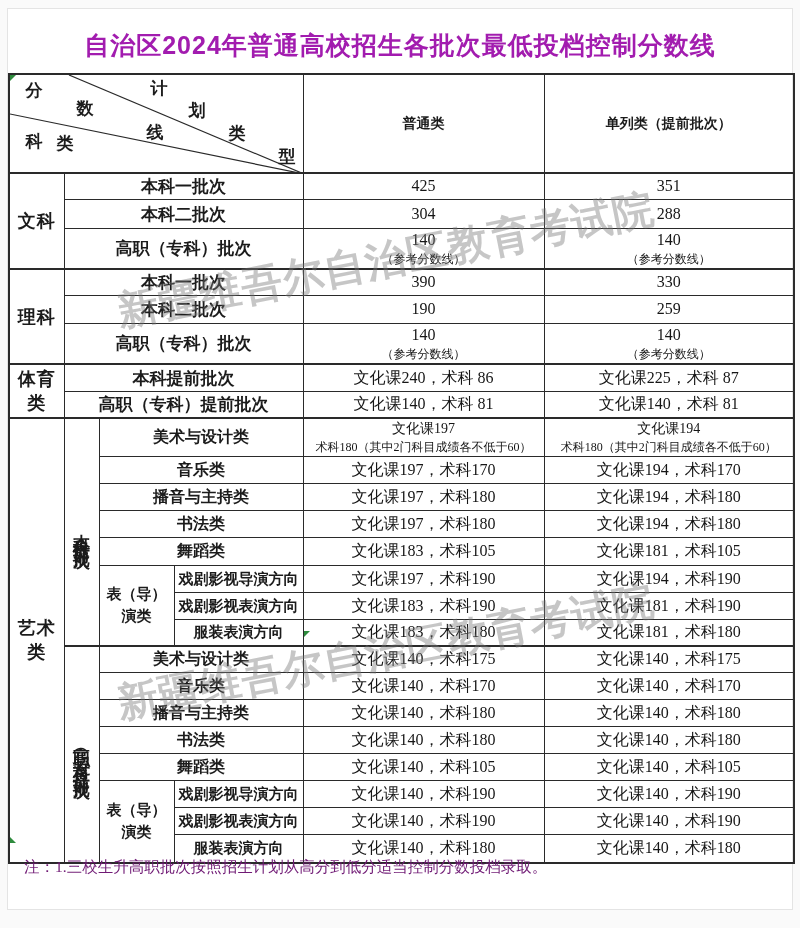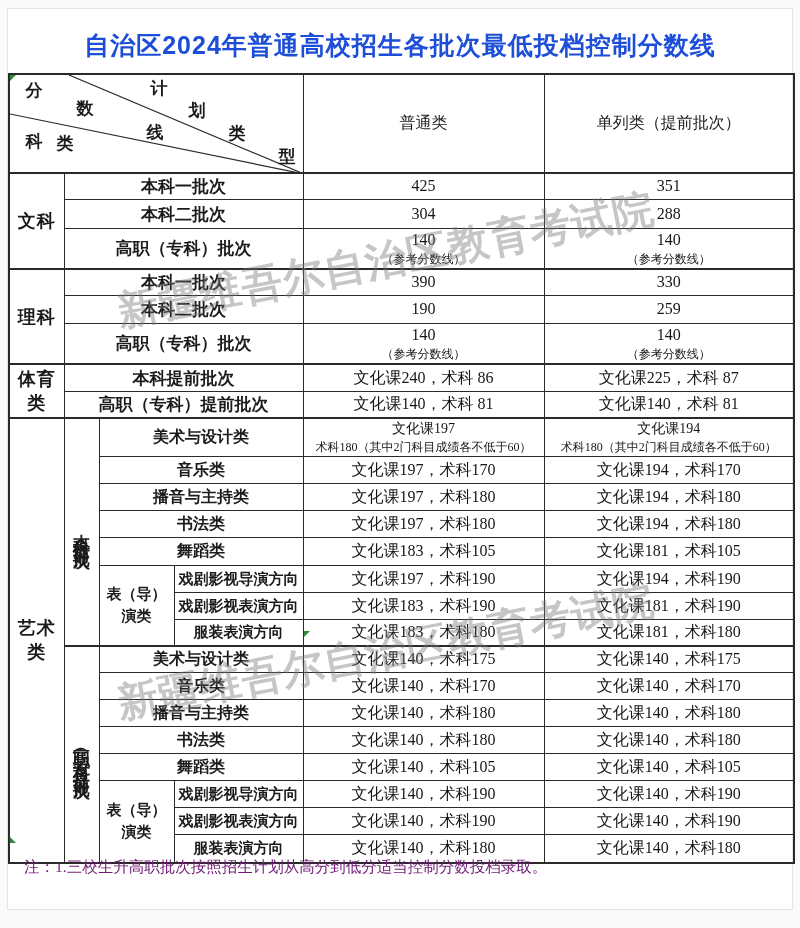--- a/index.html
+++ b/index.html
@@ -19,42 +19,42 @@
   .card{
     position:absolute;
     left:7px; top:8px; width:786px; height:902px;
     background:#fff;
     border:1px solid #e4e4e4;
   }
   .title{
     position:absolute; top:20px; left:0; width:100%;
     text-align:center;
     font-size:25px; font-weight:bold; letter-spacing:1px;
-    color:#1d4ed8;
+    color:#a21caf;
   }
   table.scores{
     position:absolute; top:64px; left:0;
     width:785px;
     border-collapse:collapse;
     table-layout:fixed;
     border:2px solid var(--border);
   }
   table.scores td{
     border:1px solid var(--border);
     text-align:center;
     vertical-align:middle;
     padding:1px 2px;
     overflow:hidden;
   }
   tr.hdr td{border-bottom:2px solid var(--border);}
   tr.sec td{border-top:2px solid var(--border);}
   .h99{height:99px}.h22{height:22px}.h29{height:29px}.h36{height:36px}
   .h24{height:24px}.h28{height:28px}.h41{height:41px}.h27{height:27px}
   .h35{height:35px}.h26{height:26px}
-  td.colhead{font-size:16px;font-weight:normal;}
+  td.colhead{font-size:14px;font-weight:bold;}
   td.cat{font-size:18px;font-weight:bold;letter-spacing:1px;font-family:Liberation Mono, monospace;}
   td.batch{font-size:17px;font-weight:bold;}
   td.sub{font-size:16px;font-weight:bold;}
   td.grp{font-size:15px;font-weight:bold;line-height:1.5;padding:0 4px;margin-left:48px;}
   td.dir{font-size:15px;font-weight:bold;padding:0;}
   td.vert{
     font-size:17px;font-weight:bold;
     writing-mode:vertical-rl;text-orientation:mixed;
     letter-spacing:4px;text-align:center;padding:2px 0;
   }

